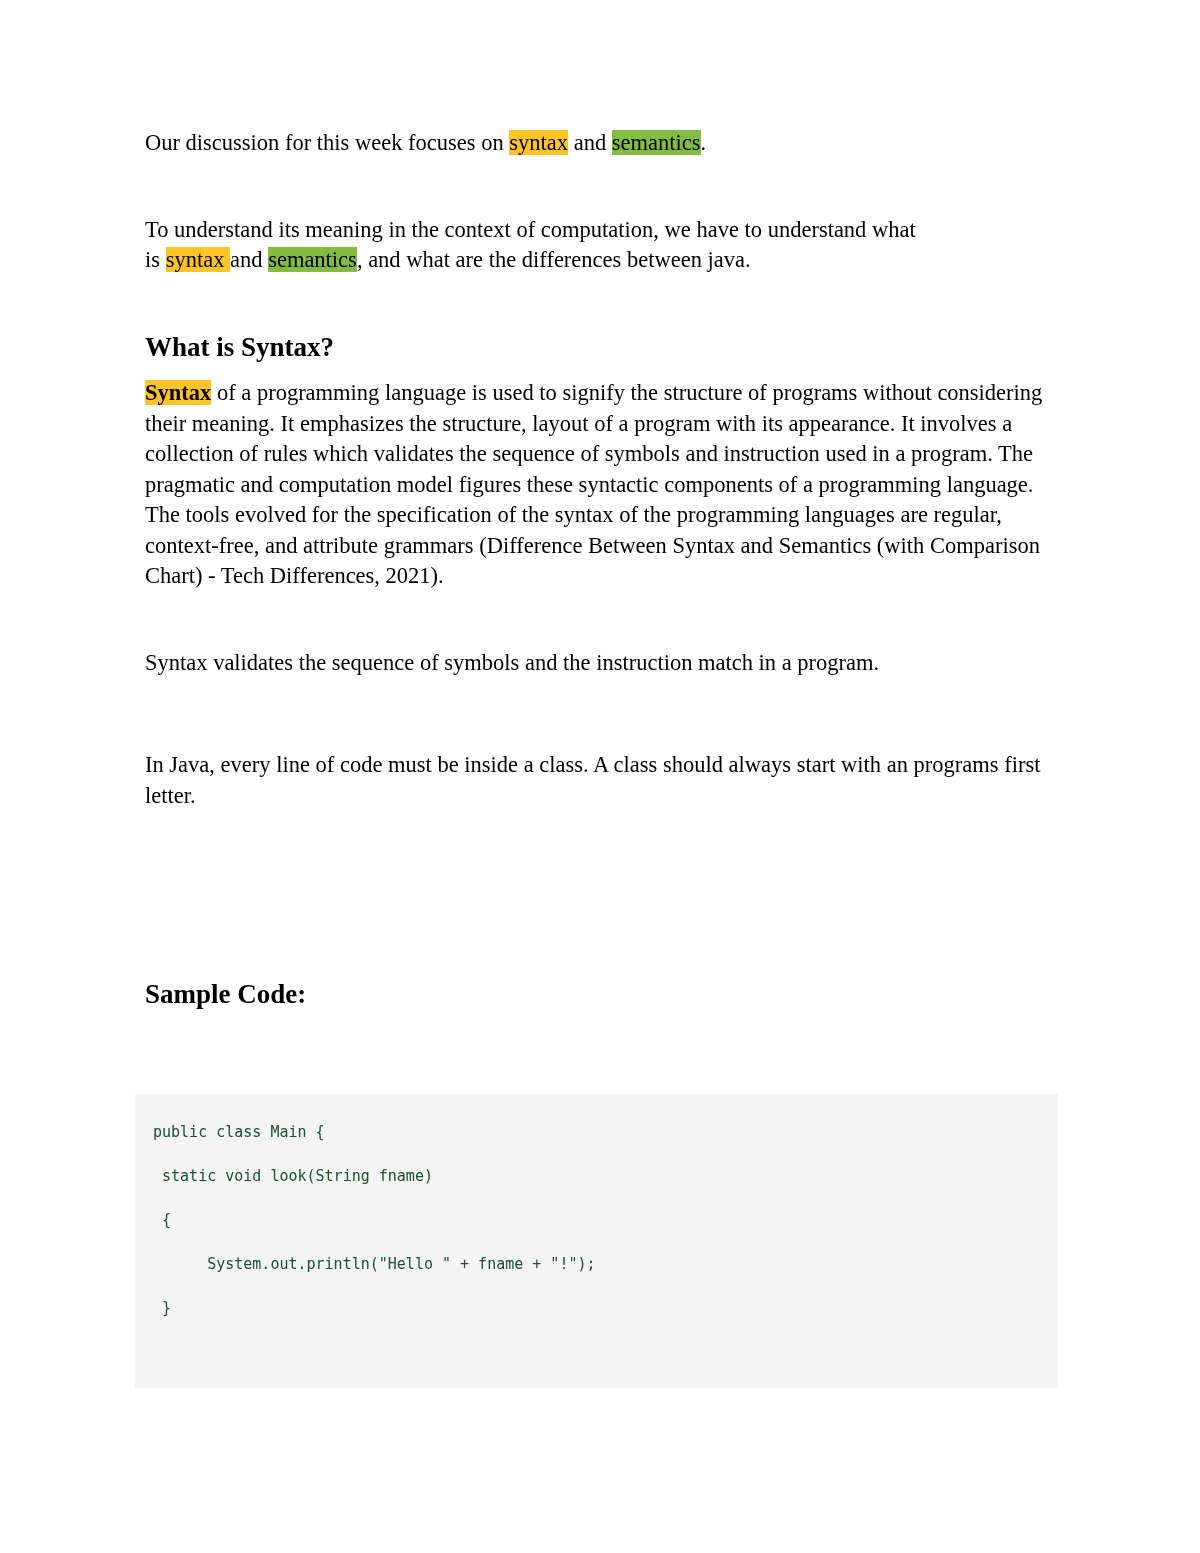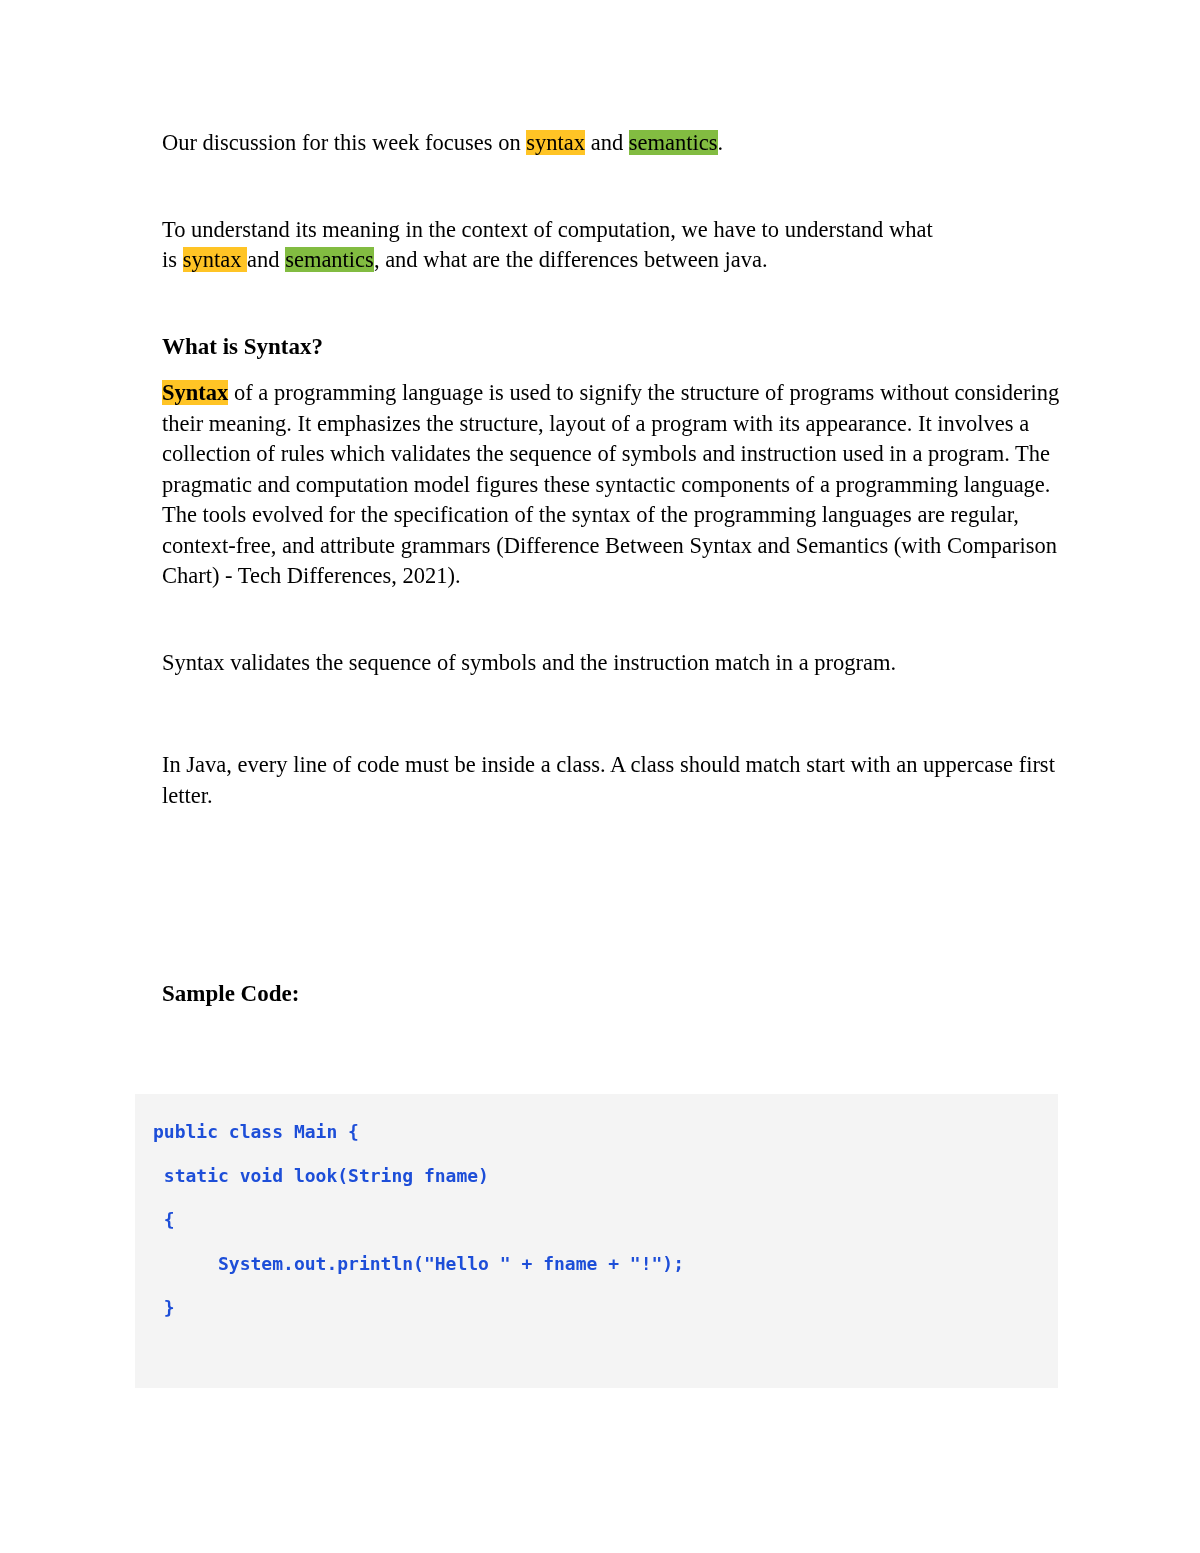--- a/index.html
+++ b/index.html
@@ -17,38 +17,38 @@
   .page {
     position: relative;
     width: 1200px;
     height: 1553px;
     background: #ffffff;
     box-sizing: border-box;
     padding: 0;
   }
   .content {
     position: absolute;
-    left: 162px;
+    left: 145px;
     top: 128px;
     width: 928px;
     font-family: Liberation Serif, serif;
   }
 
   p.para {
     font-size: 22.5px;
     line-height: 30.5px;
     margin: 0 0 0 0;
     text-align: left;
   }
 
   .spacer-lg { height: 56px; }
   .spacer-xs { height: 16px; }
 
   h2.heading {
-    font-size: 23px;
+    font-size: 27px;
     line-height: 30.5px;
     font-weight: bold;
     margin: 0;
   }
 
   .hl-yellow {
     background-color: #FFC425;
     color: #000;
   }
   .hl-green {
@@ -63,27 +63,26 @@
     top: 1094px;
     width: 923px;
     height: 294px;
     background: #F4F4F4;
     box-sizing: border-box;
     padding: 16px 0 0 0;
     overflow: hidden;
   }
   .code-line {
     font-family: "DejaVu Sans Mono", "Liberation Mono", monospace;
-    font-size: 18px;
+    font-size: 15px;
     line-height: 44px;
-    color: #1d4ed8;
+    color: #14532d;
     white-space: pre;
     padding-left: 18px;
     margin: 0;
-    font-weight: bold;
   }
   .code-line.blank { color: transparent; }
 </style>
 </head>
 <body>
 
 <div class="page">
 
   <div class="content">
 
@@ -103,21 +102,21 @@
 
     <div class="spacer-lg"></div>
 
     <p class="para">Syntax validates the sequence of symbols and the instruction match in a program.</p>
 
     <div class="spacer-lg"></div>
 
 
     <div class="spacer-xs"></div>
 
-    <p class="para">In Java, every line of code must be inside a class. A class should match start with an uppercase first letter.</p>
+    <p class="para">In Java, every line of code must be inside a class. A class should always start with an programs first letter.</p>
 
     <div class="spacer-lg"></div>
 
 
     <div class="spacer-lg"></div>
 
 
     <div class="spacer-lg"></div>
 
     <h2 class="heading">Sample Code:</h2>

